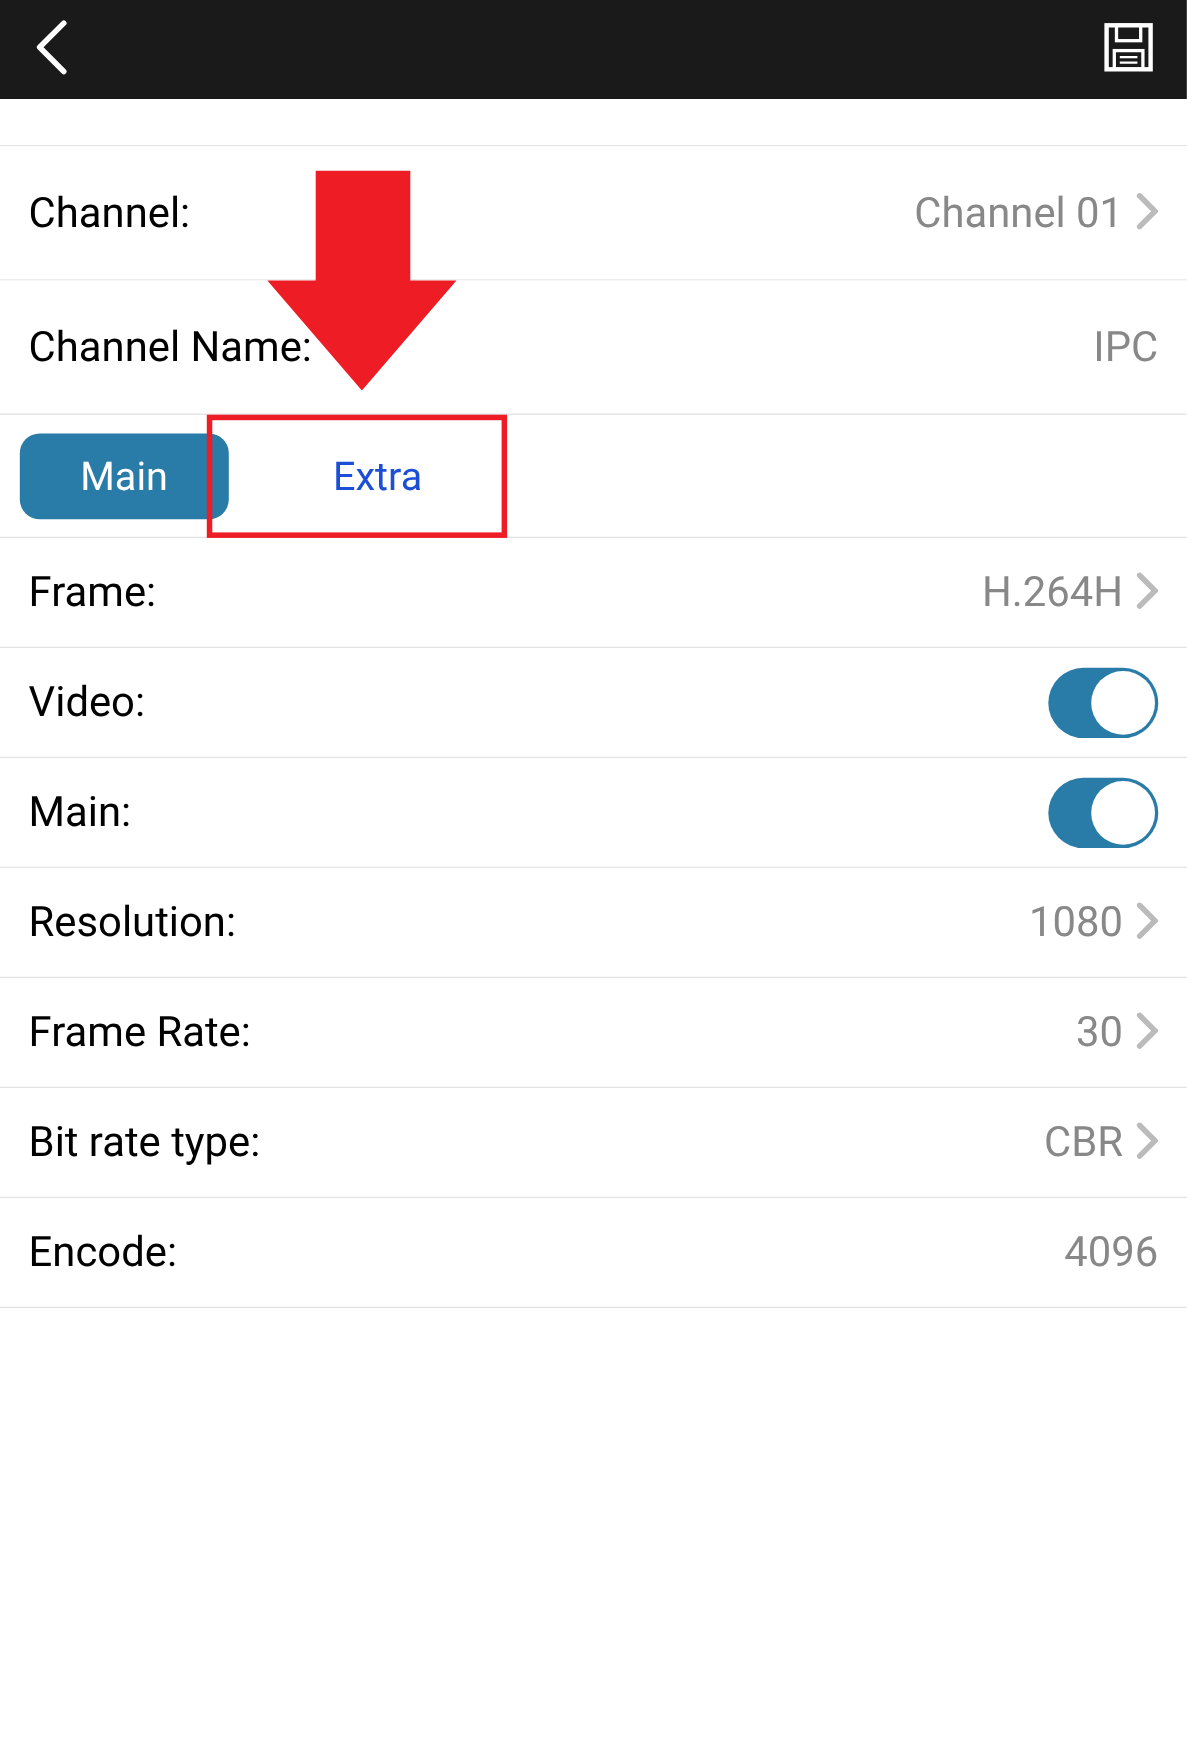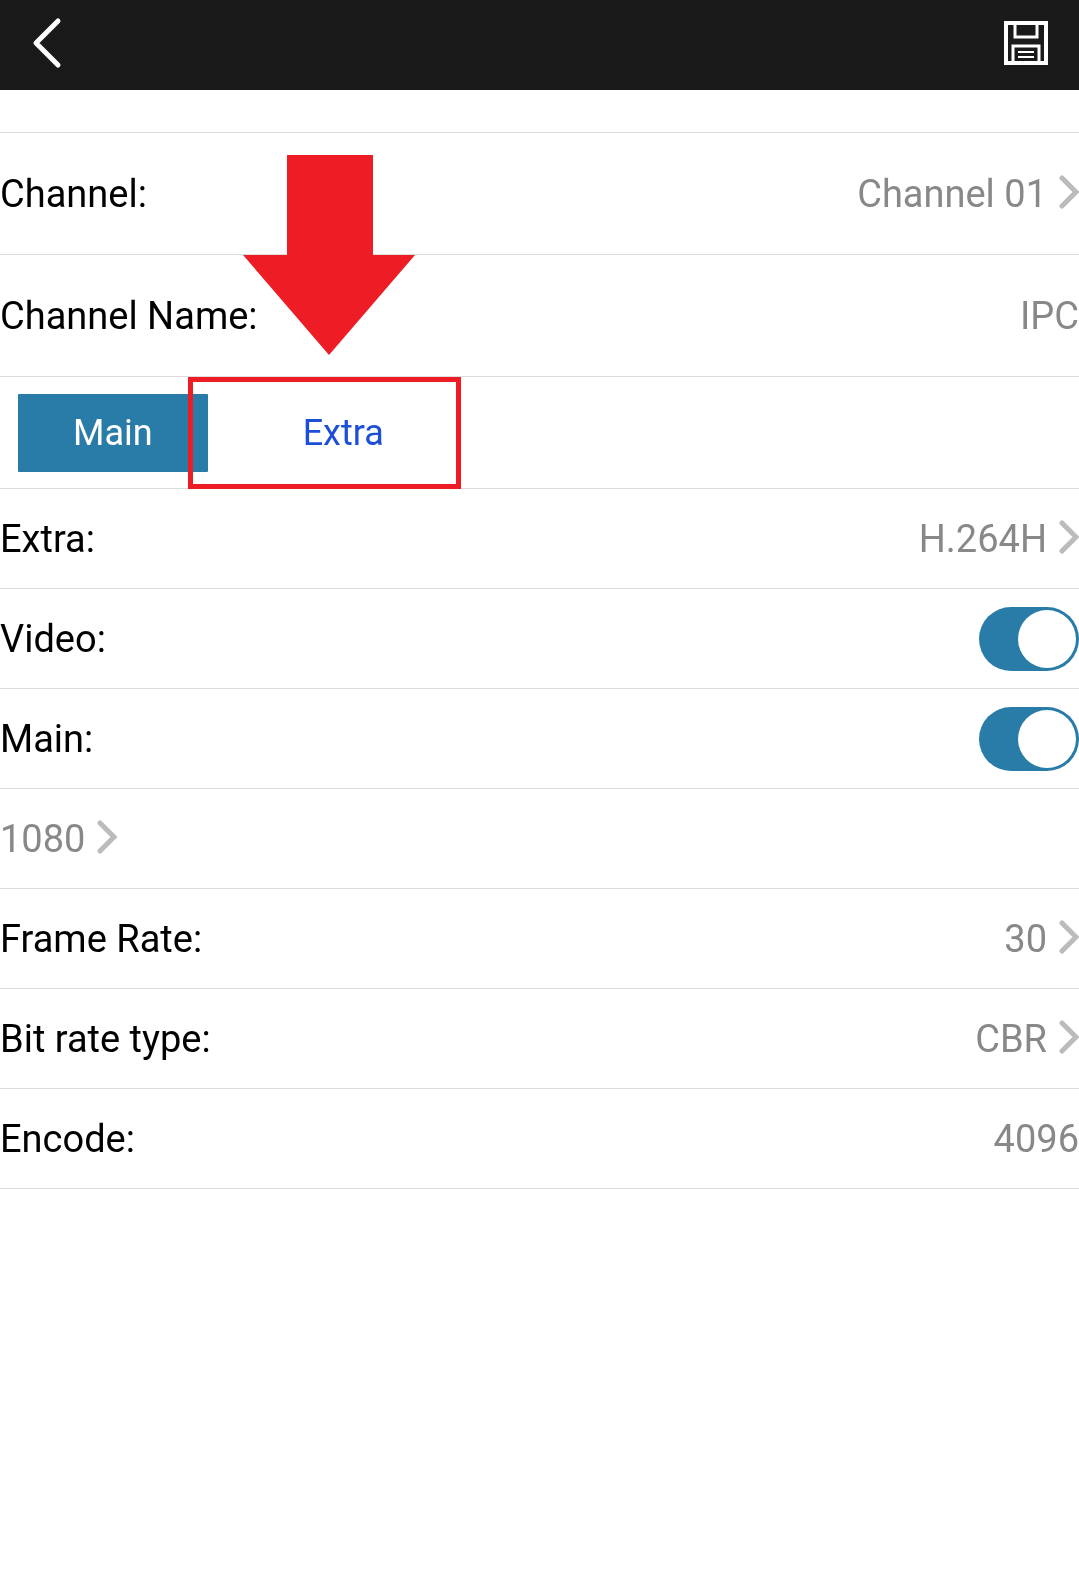--- a/index.html
+++ b/index.html
@@ -30,21 +30,21 @@
     }
     .spacer {
       height: 43px;
       background: #fff;
       border-bottom: 1px solid #ddd;
     }
     .row {
       display: flex;
       align-items: center;
       justify-content: space-between;
-      padding: 0 0;
+      padding: 0 26px;
       height: 122px;
       border-bottom: 1px solid #ddd;
       background: #fff;
     }
     .row-label {
       font-size: 38px;
       color: #000;
       font-weight: 400;
     }
     .row-value-area {
@@ -73,21 +73,21 @@
       top: 0px;
       width: 273px;
       height: 112px;
       border: 5px solid #ee1c25;
       pointer-events: none;
       z-index: 10;
     }
     .tab {
       font-size: 36px;
       padding: 18px 55px;
-      border-radius: 1px;
+      border-radius: 18px;
       cursor: pointer;
     }
     .tab-active {
       background: #2a7ca8;
       color: #fff;
     }
     .tab-inactive {
       background: transparent;
       color: #1d4ed8;
       margin-left: 40px;
@@ -164,21 +164,21 @@
   </div>
 </div>
 
 <div class="tab-row">
   <div class="tab-highlight-box"></div>
   <div class="tab tab-active">Main</div>
   <div class="tab tab-inactive">Extra</div>
 </div>
 
 <div class="row row-short">
-  <span class="row-label">Extra:</span>
+  <span class="row-label">Frame:</span>
   <div class="row-value-area">
     <span class="row-value">H.264H</span>
     <span class="chevron">
       <svg width="20" height="34" viewBox="0 0 20 34">
           <path d="M 3 3 L 17 17 L 3 31" stroke="#bbb" stroke-width="5" fill="none" stroke-linecap="round"></path>
         </svg>
     </span>
   </div>
 </div>
 
@@ -190,20 +190,21 @@
 </div>
 
 <div class="row row-short">
   <span class="row-label">Main:</span>
   <div class="toggle">
     <div class="toggle-knob"></div>
   </div>
 </div>
 
 <div class="row row-shorter">
+  <span class="row-label">Resolution:</span>
   <div class="row-value-area">
     <span class="row-value">1080</span>
     <span class="chevron">
       <svg width="20" height="34" viewBox="0 0 20 34">
           <path d="M 3 3 L 17 17 L 3 31" stroke="#bbb" stroke-width="5" fill="none" stroke-linecap="round"></path>
         </svg>
     </span>
   </div>
 </div>
 

